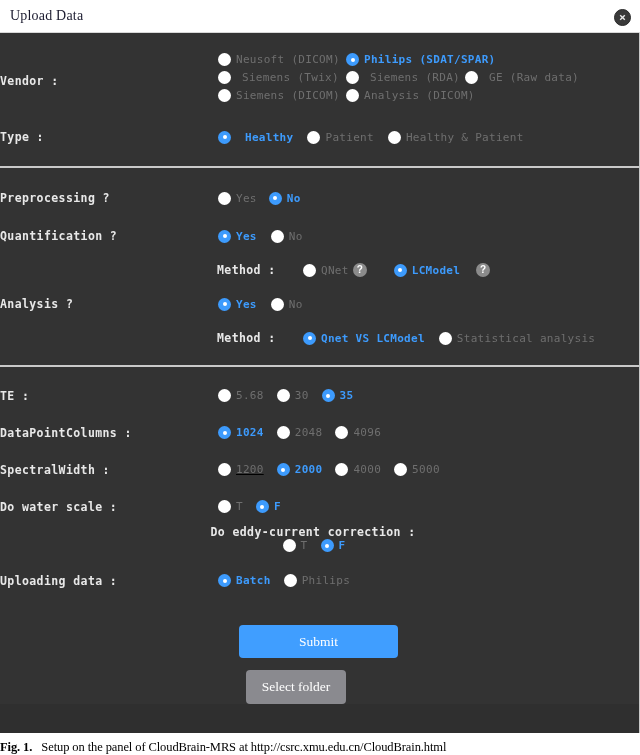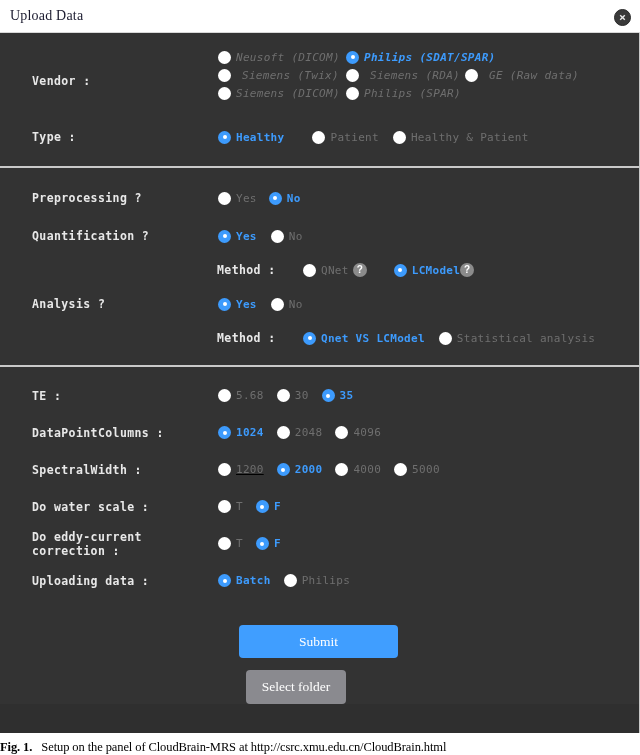--- a/index.html
+++ b/index.html
@@ -69,21 +69,21 @@
   }
 
   .row {
     position: relative;
     display: flex;
     align-items: center;
     min-height: 34px;
   }
   .row-label {
     width: 218px;
-    padding-left: 32px;
+    padding-left: 0;
     box-sizing: border-box;
     font-family: "DejaVu Sans Mono", "Liberation Mono", monospace;
     font-size: 11.5px;
     color: #e8e8e8;
     letter-spacing: 0.4px;
     flex: none;
   }
   .row-label.bold { font-weight: bold; }
   .row-controls {
     display: flex;
@@ -155,23 +155,22 @@
     min-height: 74px;
     padding-top: 2px;
   }
   .vendor-grid {
     display: flex;
     flex-direction: column;
     padding-top: 4px;
   }
   .vendor-line {
     display: flex;
-    align-items: center;
+    align-items: flex-end;
     height: 18px;
-    font-style: italic;
   }
   .vendor-row .row-label {
     align-self: center;
   }
 
   
   .subrow {
     display: flex;
     align-items: center;
     min-height: 30px;
@@ -284,31 +283,31 @@
           </div>
 
 
           <div class="vendor-line">
             <label class="opt" style="width:128px;margin-right:0;">
               <span class="radio"></span>
               <span class="opt-label">Siemens (DICOM)</span>
             </label>
             <label class="opt">
               <span class="radio"></span>
-              <span class="opt-label">Philips (SPAR)</span>
+              <span class="opt-label">Analysis (DICOM)</span>
             </label>
           </div>
 
         </div>
       </div>
 
       <div class="row" style="min-height:38px;">
         <div class="row-label bold">Type :</div>
         <div class="row-controls">
-          <label class="opt sel" style="margin-right:28px;">
+          <label class="opt sel" style="margin-right:14px;gap:9px;">
             <span class="radio on"></span>
             <span class="opt-label">Healthy</span>
           </label>
           <label class="opt" style="margin-right:14px;">
             <span class="radio"></span>
             <span class="opt-label">Patient</span>
           </label>
           <label class="opt">
             <span class="radio"></span>
             <span class="opt-label">Healthy &amp; Patient</span>
@@ -350,21 +349,21 @@
       </div>
 
       <div class="subrow">
         <div class="sub-label">Method :</div>
         <div class="row-controls" style="margin-left:85px;">
           <label class="opt" style="margin-right:8px;">
             <span class="radio"></span>
             <span class="opt-label">QNet</span>
           </label>
           <span class="help-icon">?</span>
-          <label class="opt sel" style="margin-right:4px;padding-left:16px;">
+          <label class="opt sel" style="margin-right:20px;padding-left:16px;">
             <span class="radio on"></span>
             <span class="opt-label">LCModel</span>
           </label>
           <span class="help-icon">?</span>
         </div>
       </div>
 
       <div class="row" style="min-height:38px;">
         <div class="row-label bold">Analysis ?</div>
         <div class="row-controls">
@@ -464,21 +463,21 @@
             <span class="radio"></span>
             <span class="opt-label">T</span>
           </label>
           <label class="opt sel">
             <span class="radio on"></span>
             <span class="opt-label">F</span>
           </label>
         </div>
       </div>
 
-      <div class="row" style="min-height:37px;">
+      <div class="row" style="min-height:37px;flex-direction:column;">
         <div class="row-label bold">Do eddy-current correction :</div>
         <div class="row-controls">
           <label class="opt" style="margin-right:13px;">
             <span class="radio"></span>
             <span class="opt-label">T</span>
           </label>
           <label class="opt sel">
             <span class="radio on"></span>
             <span class="opt-label">F</span>
           </label>

